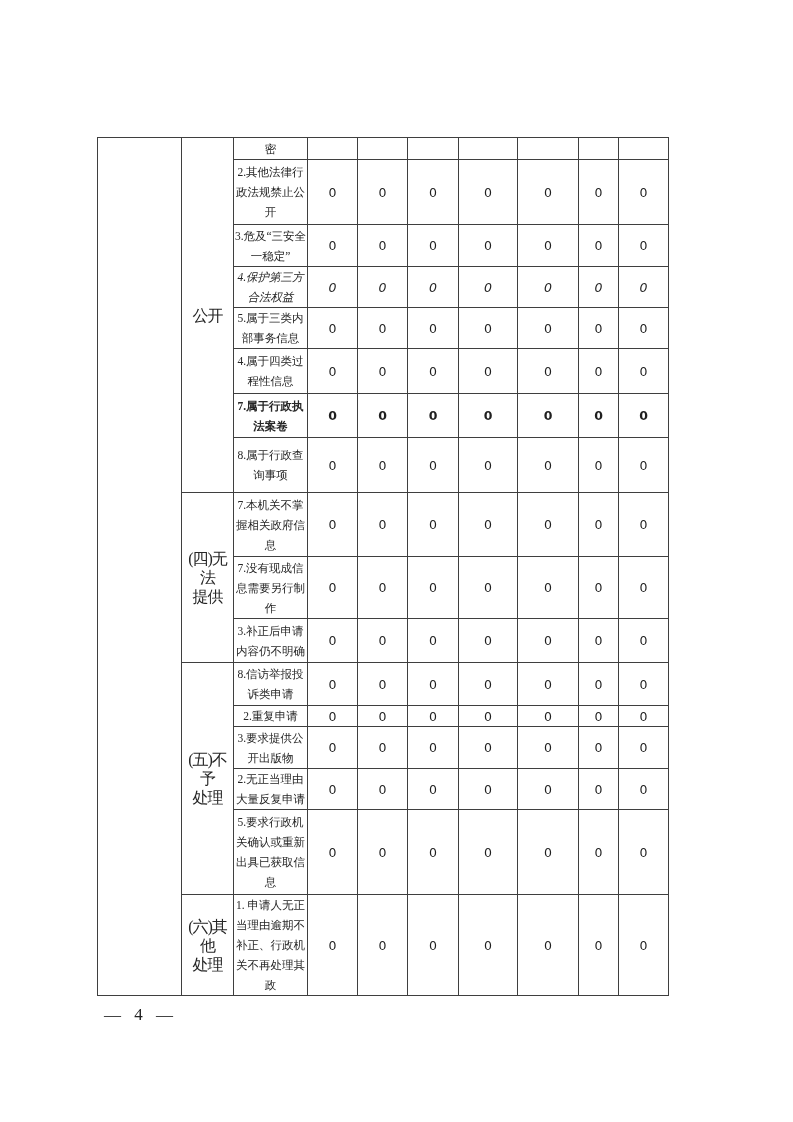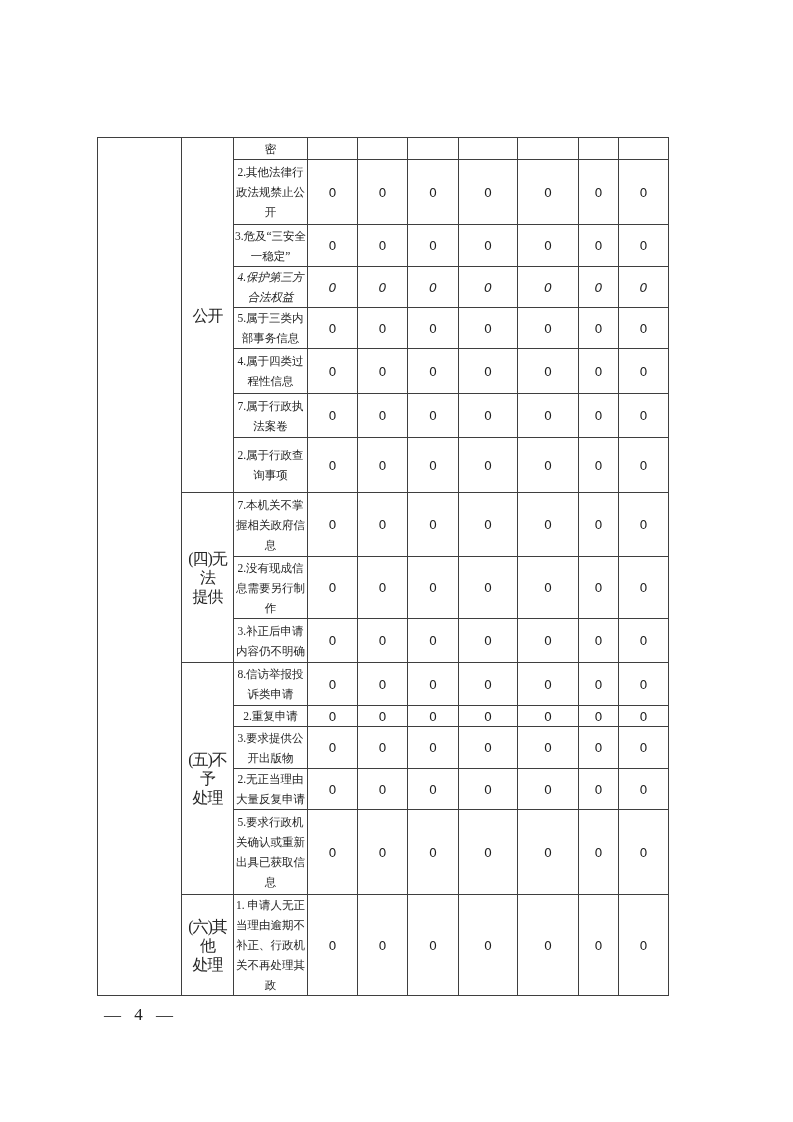--- a/index.html
+++ b/index.html
@@ -135,32 +135,32 @@
         <tr style="height: 45px;">
           <td class="lab">4.属于四类过程性信息</td>
           <td class="val">0</td>
           <td class="val">0</td>
           <td class="val">0</td>
           <td class="val">0</td>
           <td class="val">0</td>
           <td class="val">0</td>
           <td class="val">0</td>
         </tr>
-        <tr style="height: 44px;">
+        <tr style="height: 44px; font-weight: bold;">
           <td class="lab">7.属于行政执法案卷</td>
           <td class="val">0</td>
           <td class="val">0</td>
           <td class="val">0</td>
           <td class="val">0</td>
           <td class="val">0</td>
           <td class="val">0</td>
           <td class="val">0</td>
         </tr>
         <tr style="height: 55px;">
-          <td class="lab">2.属于行政查询事项</td>
+          <td class="lab">8.属于行政查询事项</td>
           <td class="val">0</td>
           <td class="val">0</td>
           <td class="val">0</td>
           <td class="val">0</td>
           <td class="val">0</td>
           <td class="val">0</td>
           <td class="val">0</td>
         </tr>
         <tr style="height: 64px;">
           <td rowspan="3" class="cat">(四)无法
@@ -168,21 +168,21 @@
           <td class="lab">7.本机关不掌握相关政府信息</td>
           <td class="val">0</td>
           <td class="val">0</td>
           <td class="val">0</td>
           <td class="val">0</td>
           <td class="val">0</td>
           <td class="val">0</td>
           <td class="val">0</td>
         </tr>
         <tr style="height: 62px;">
-          <td class="lab">2.没有现成信息需要另行制作</td>
+          <td class="lab">7.没有现成信息需要另行制作</td>
           <td class="val">0</td>
           <td class="val">0</td>
           <td class="val">0</td>
           <td class="val">0</td>
           <td class="val">0</td>
           <td class="val">0</td>
           <td class="val">0</td>
         </tr>
         <tr style="height: 44px;">
           <td class="lab">3.补正后申请内容仍不明确</td>

